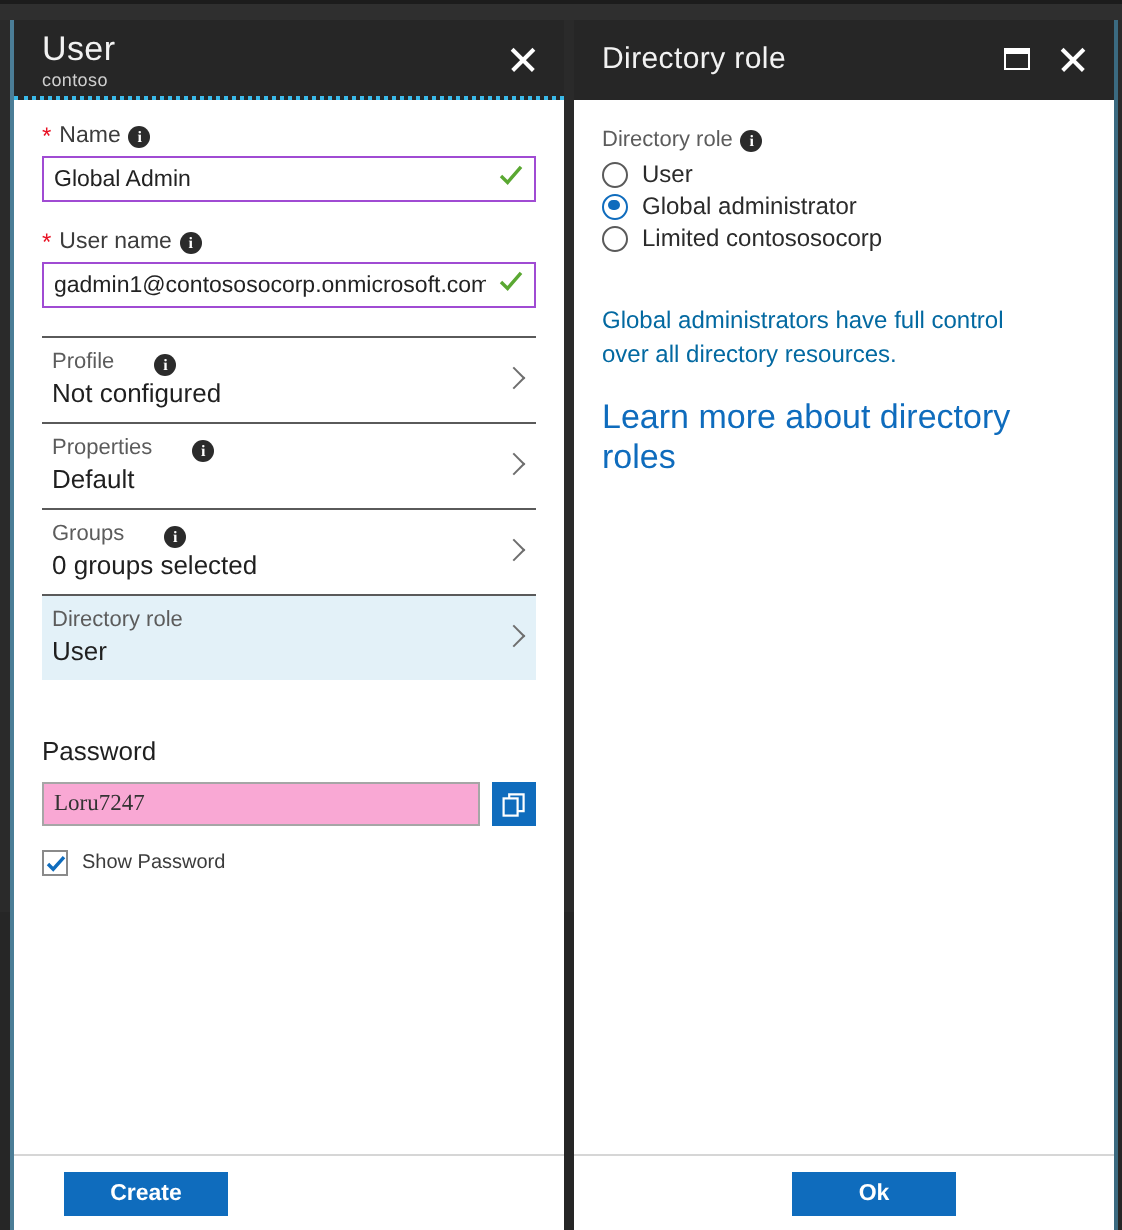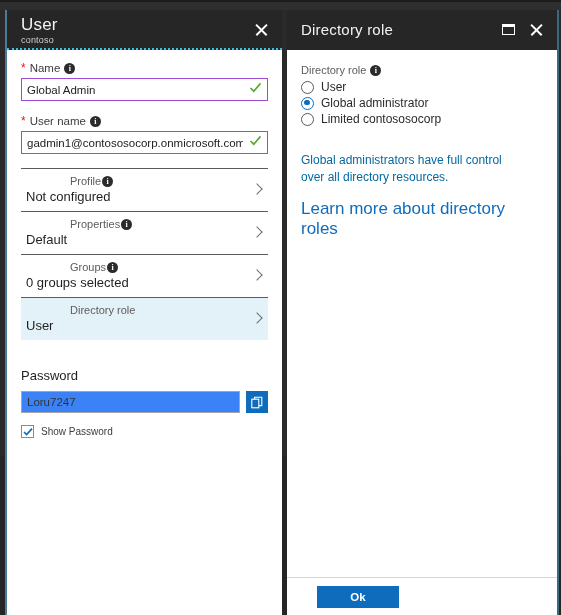--- a/index.html
+++ b/index.html
@@ -155,24 +155,23 @@
     cursor: pointer;
     background: transparent;
   }
   .nav-row.selected {
     background: #e3f1f8;
   }
   .nav-row-label {
     font-size: 11px;
     color: #5c5c5c;
     display: flex;
-    align-items: center;
-    gap: 1px;
+    align-items: flex-end;
+    gap: 20px;
     line-height: 14px;
-    margin-left: 44px;
   }
   .nav-row-value {
     font-size: 13px;
     color: #1f1f1f;
     line-height: 17px;
   }
   .chev {
     position: absolute;
     right: 8px;
     top: 50%;
@@ -198,22 +197,22 @@
   }
   .pw-row {
     display: flex;
     align-items: stretch;
     gap: 6px;
   }
   .pw-input {
     flex: 1;
     height: 22px;
     border: 1px solid #a6a6a6;
-    background: #3b82f6;
-    font-family: Liberation Sans, sans-serif;
+    background: #f9a8d4;
+    font-family: Liberation Serif, serif;
     font-size: 11.5px;
     color: #333;
     padding: 0 5px;
     outline: none;
   }
   .copy-btn {
     width: 22px; height: 22px;
     background: #0f6cbd;
     border: none;
     display: flex;
@@ -345,21 +344,21 @@
     max-width: 226px;
   }
   .link-text {
     display: inline-block;
     margin-top: 13px;
     font-size: 17px;
     color: #0f6cbd;
     text-decoration: none;
     cursor: pointer;
   }
-  .blade-right .blade-footer { padding-left: 30px; }
+  .blade-right .blade-footer { padding-left: 30px; justify-content: center; }
 </style>
 </head>
 <body>
 
 <div id="app">
 
   <div class="top-strip"></div>
 
   <div class="blade-left">
 
@@ -456,20 +455,23 @@
             <svg width="10" height="10" viewBox="0 0 10 10">
               <path d="M1 5 L3.6 7.6 L9 1.6" stroke="#0f6cbd" stroke-width="1.7" fill="none"></path>
             </svg>
           </span>
           <span class="cbx-label">Show Password</span>
         </div>
       </div>
 
     </div>
 
+    <div class="blade-footer">
+      <button class="primary-btn">Create</button>
+    </div>
   </div>
 
   <div class="blade-right">
 
     <div class="blade-header">
       <div class="blade-title">Directory role</div>
       <div class="hdr-btn max-btn">
         <span class="max-glyph"></span>
       </div>
       <div class="hdr-btn close-btn">

